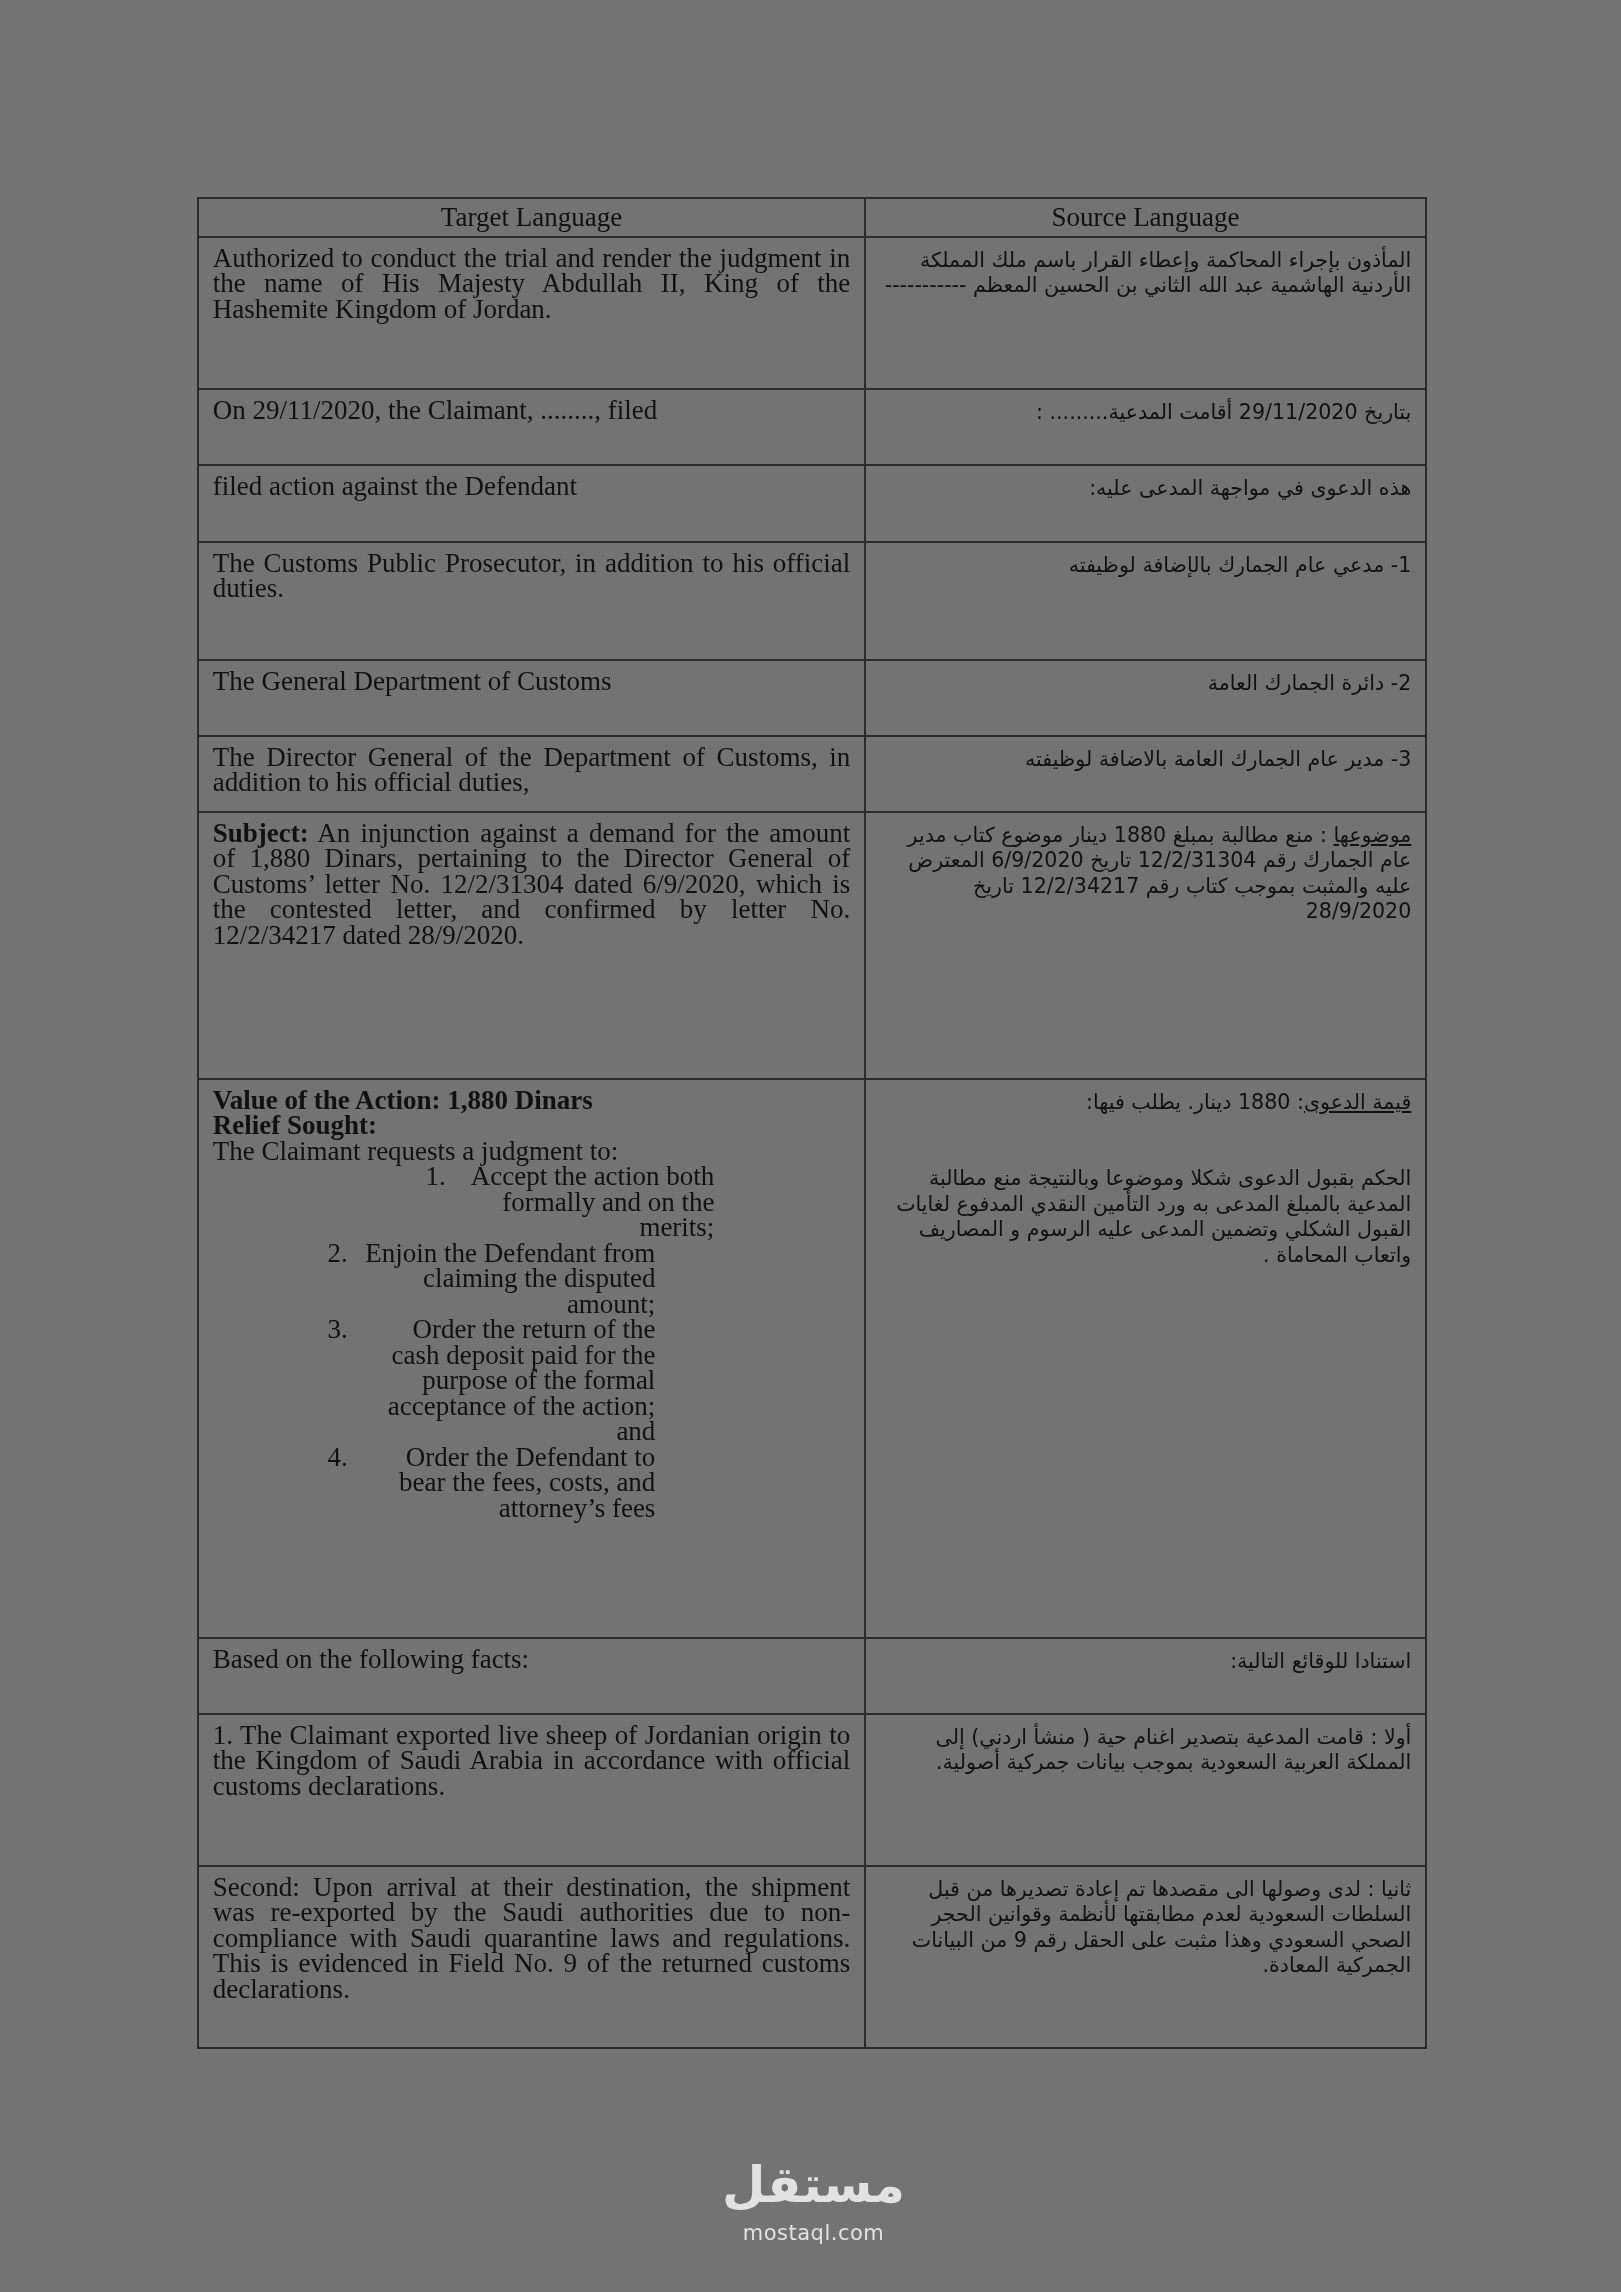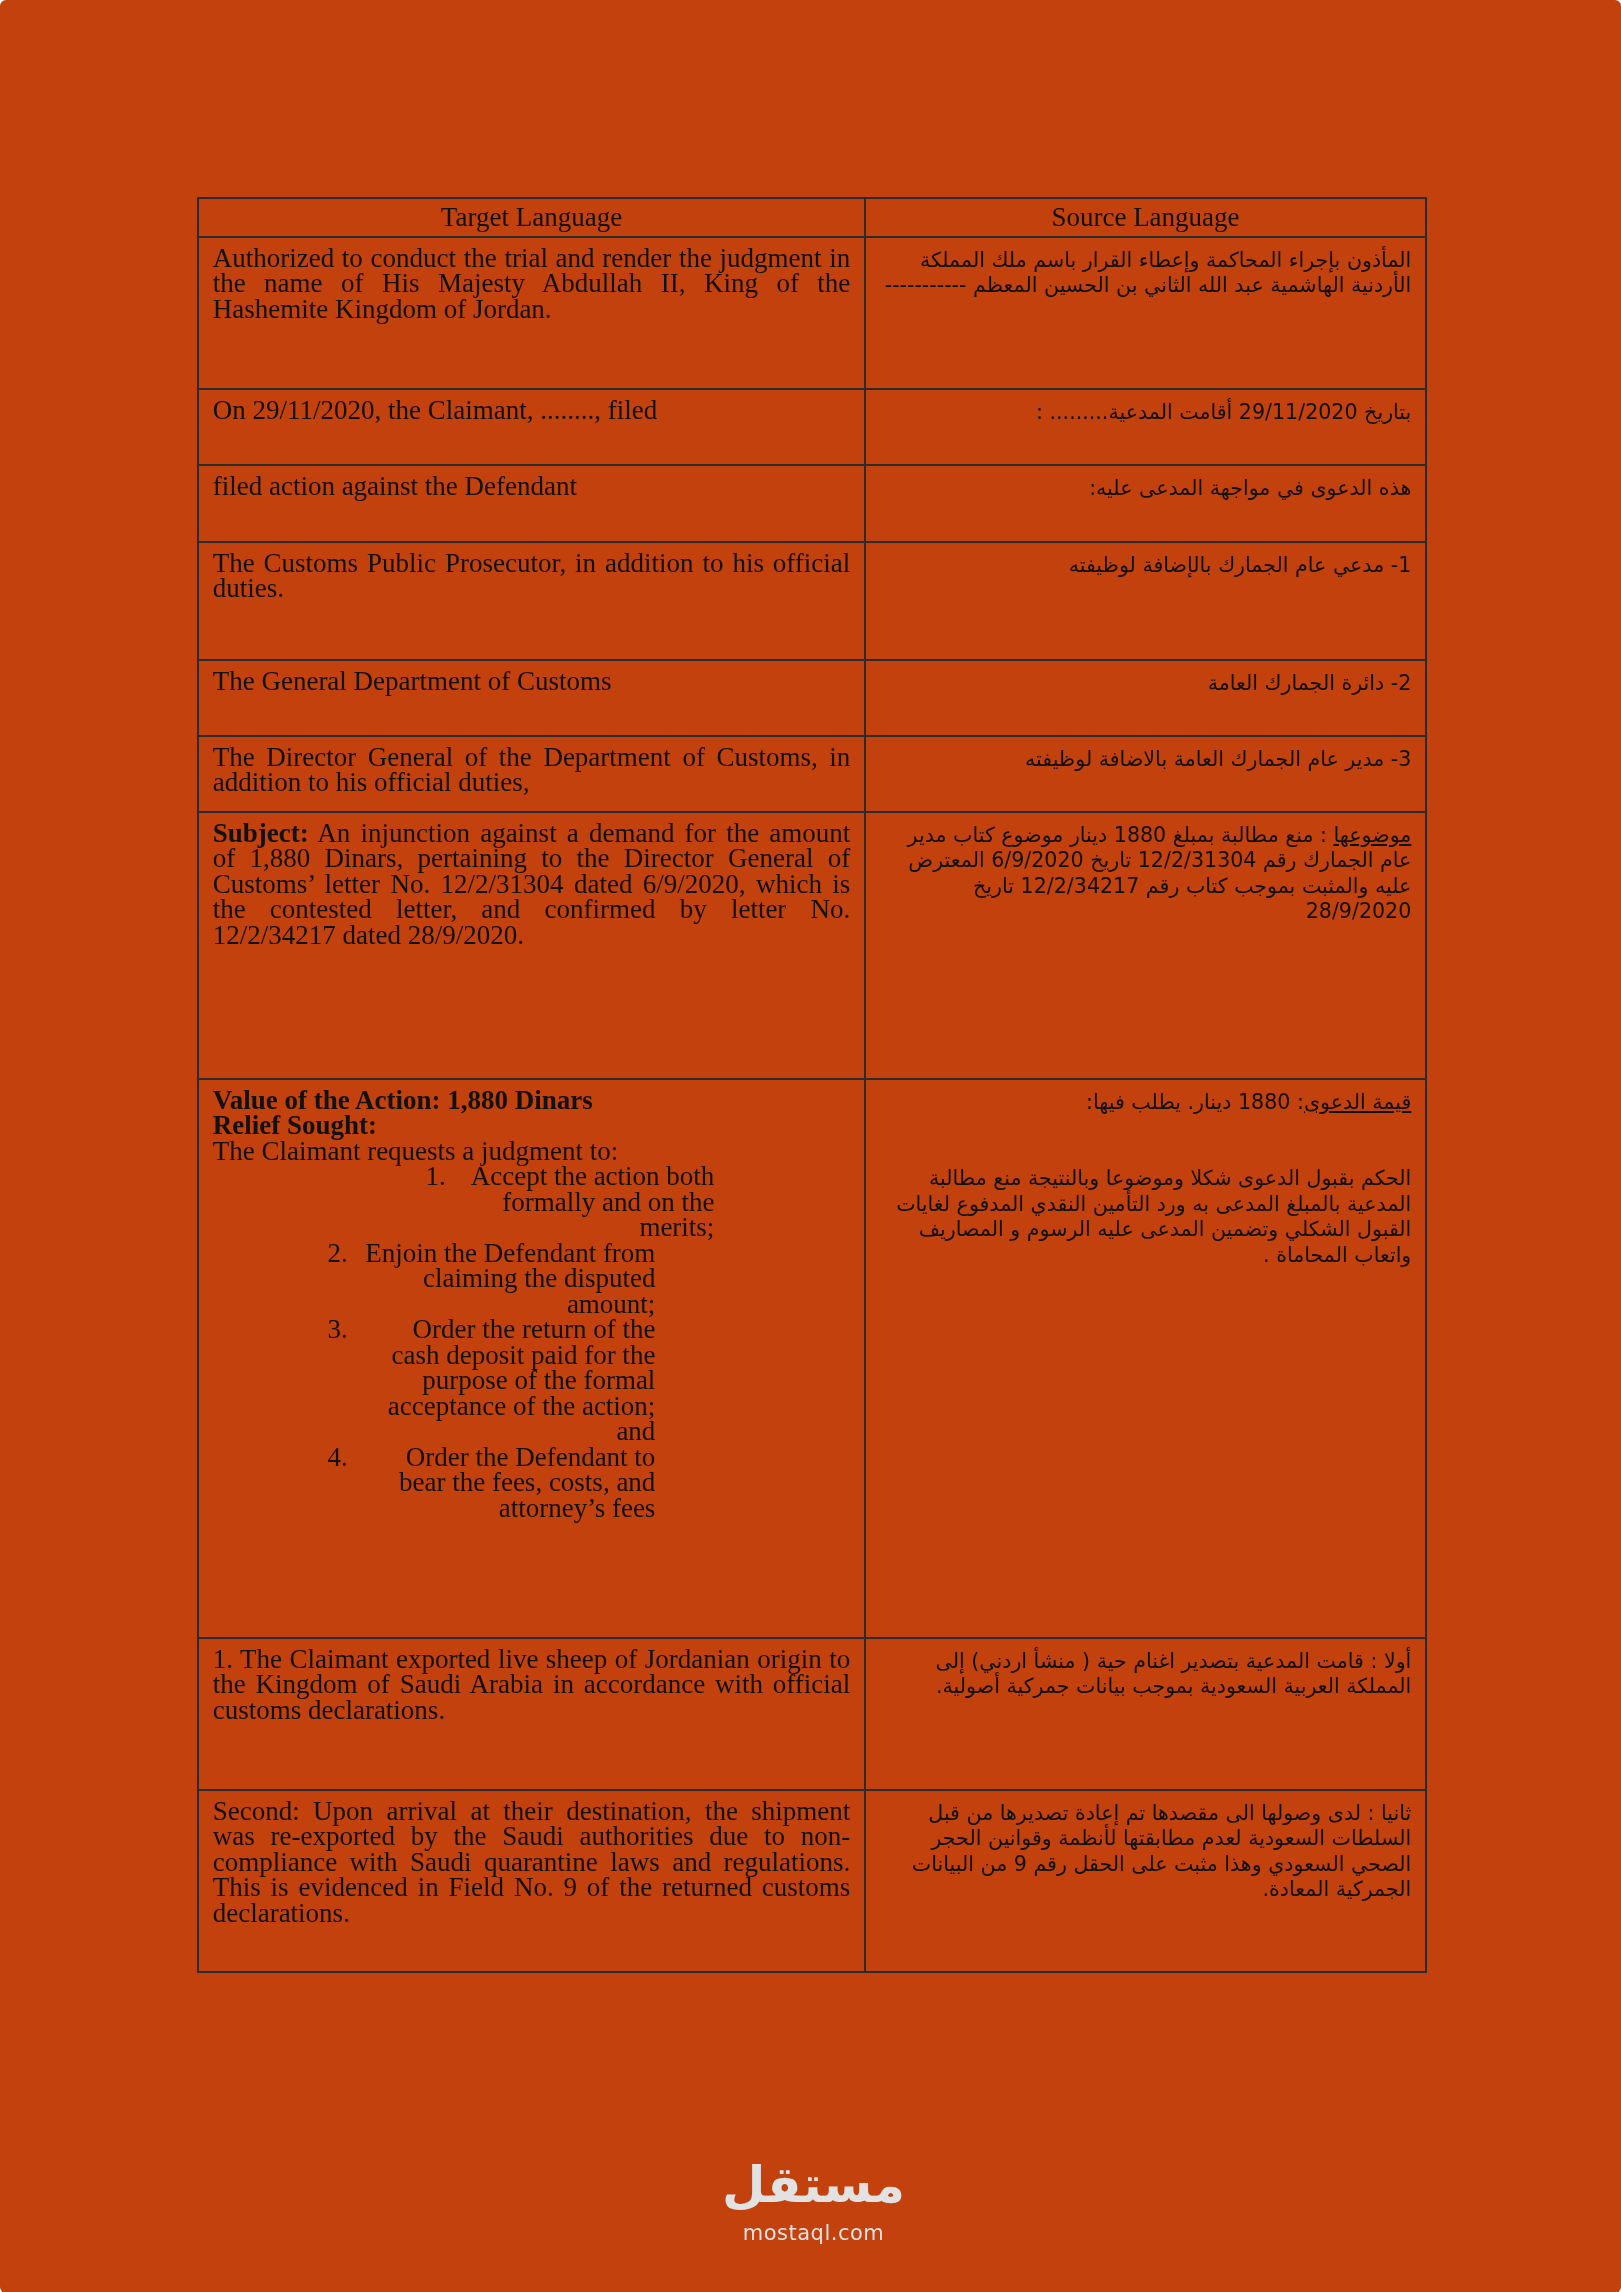--- a/index.html
+++ b/index.html
@@ -12,22 +12,21 @@
     height: 2293px;
     position: relative;
     overflow: hidden;
     font-family: "Liberation Serif", "DejaVu Serif", serif;
     color: #111111;
   }
   .page {
     position: absolute;
     left: 0; top: 0;
     width: 1621px; height: 2293px;
-    background: #c2410c;
-    border-radius: 6px;
+    background: #737373;
   }
   table.trans {
     position: absolute;
     left: 197px;
     top: 197px;
     width: 1228px;
     border-collapse: collapse;
     table-layout: fixed;
   }
   table.trans td, table.trans th {
@@ -188,20 +187,24 @@
           </li>
         </ol>
       </td>
       <td class="ar">
         <div><span class="u">قيمة الدعوى</span><span class="plain">: 1880 دينار.  يطلب فيها:</span></div>
         <div class="spacer"></div>
         <div>الحكم  بقبول الدعوى شكلا وموضوعا وبالنتيجة منع مطالبة المدعية بالمبلغ المدعى به ورد التأمين النقدي المدفوع لغايات القبول الشكلي وتضمين المدعى عليه الرسوم و المصاريف واتعاب المحاماة .</div>
       </td>
     </tr>
 
+    <tr style="height:76px">
+      <td class="en">Based on the following facts:</td>
+      <td class="ar">استنادا للوقائع التالية:</td>
+    </tr>
 
     <tr style="height:152px">
       <td class="en">1. The Claimant exported live sheep of Jordanian origin to the Kingdom of Saudi Arabia in accordance with official customs declarations.</td>
       <td class="ar">أولا : قامت المدعية بتصدير اغنام حية ( منشأ اردني) إلى المملكة العربية السعودية بموجب بيانات جمركية أصولية.</td>
     </tr>
 
     <tr style="height:182px">
       <td class="en">Second: Upon arrival at their destination, the shipment was re-exported by the Saudi authorities due to non-compliance with Saudi quarantine laws and regulations. This is evidenced in Field No. 9 of the returned customs declarations.</td>
       <td class="ar">ثانيا : لدى وصولها الى مقصدها تم إعادة تصديرها من قبل السلطات السعودية لعدم مطابقتها لأنظمة وقوانين الحجر الصحي السعودي وهذا مثبت على الحقل رقم 9 من البيانات الجمركية المعادة.</td>
     </tr>

